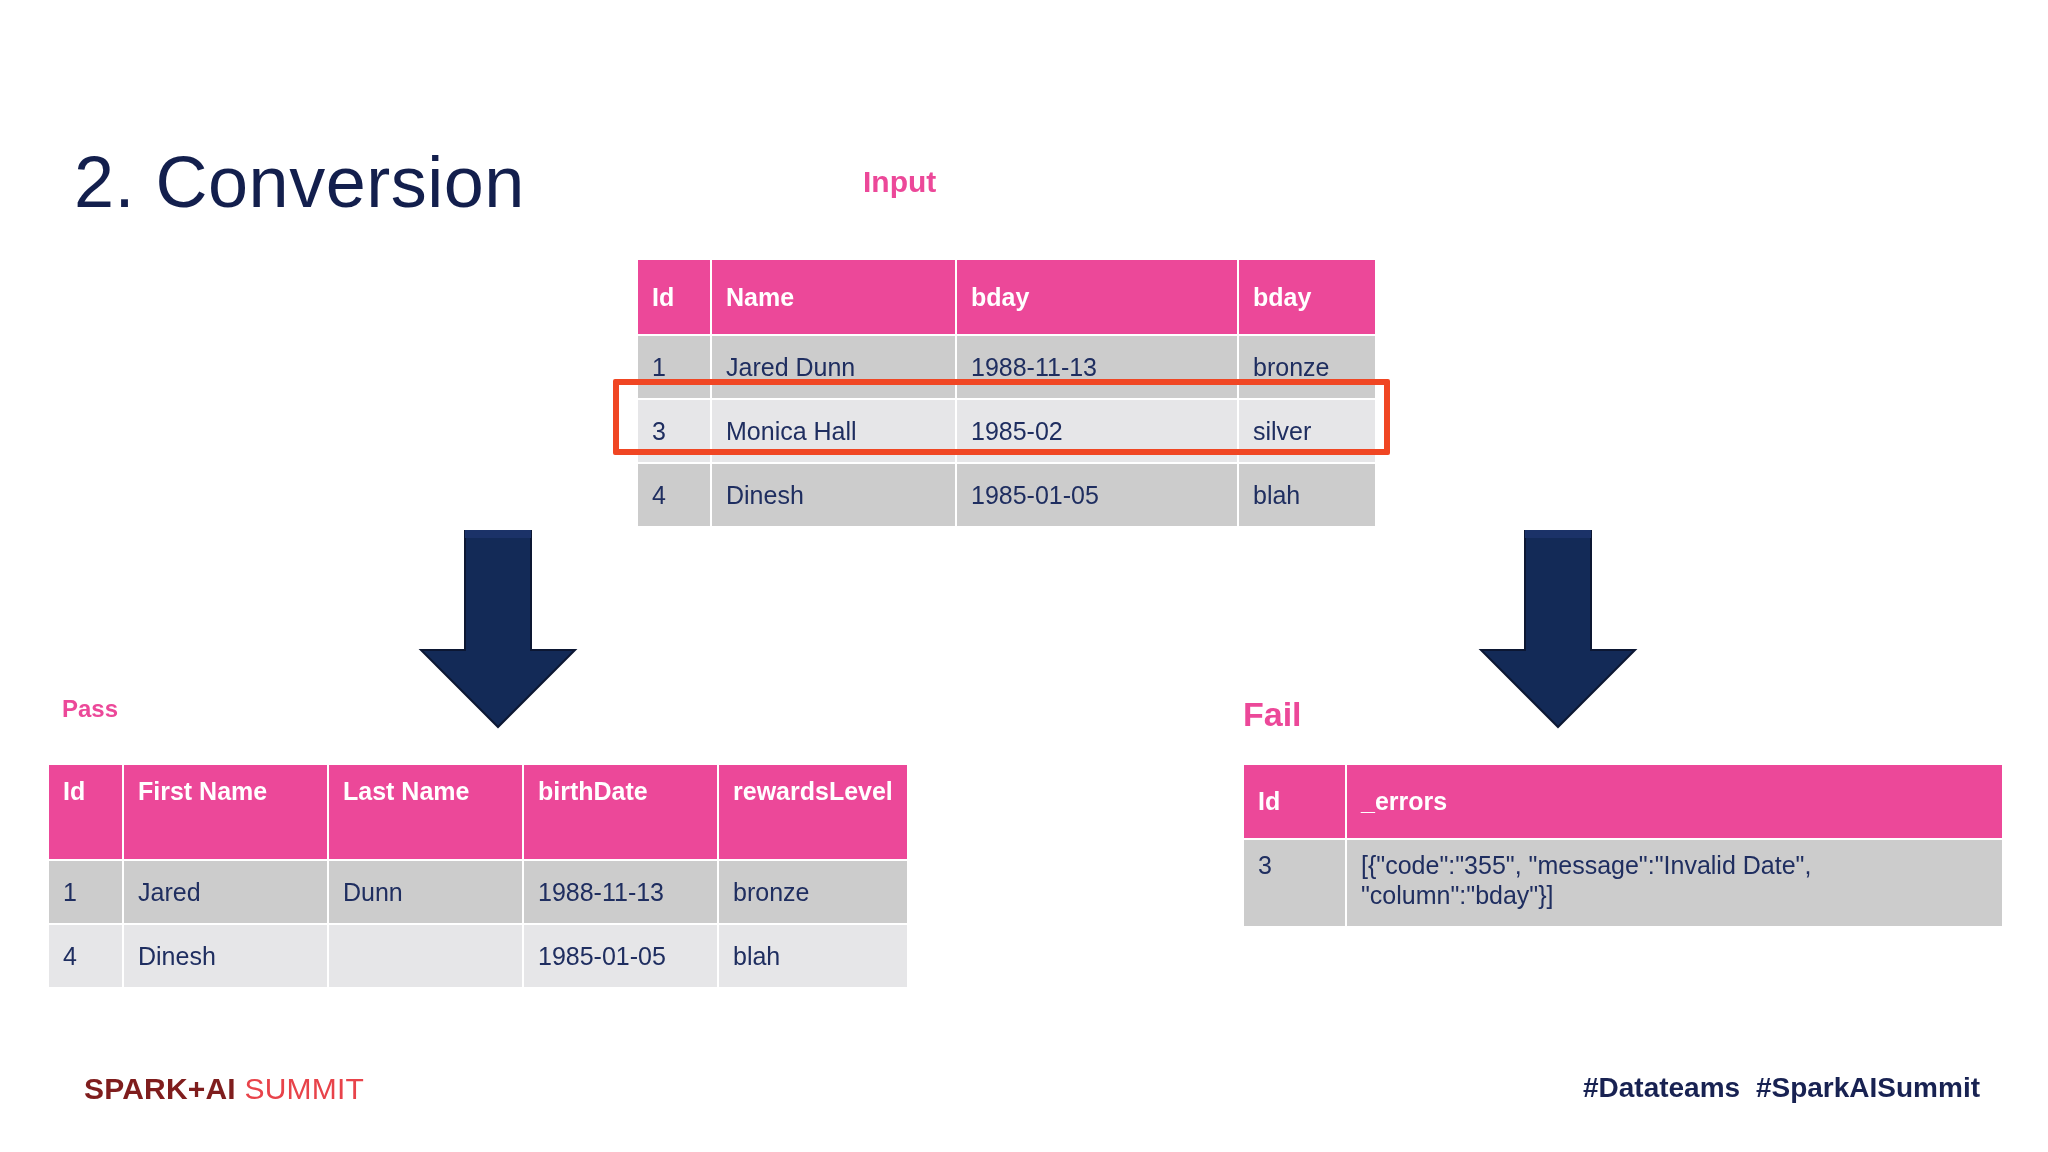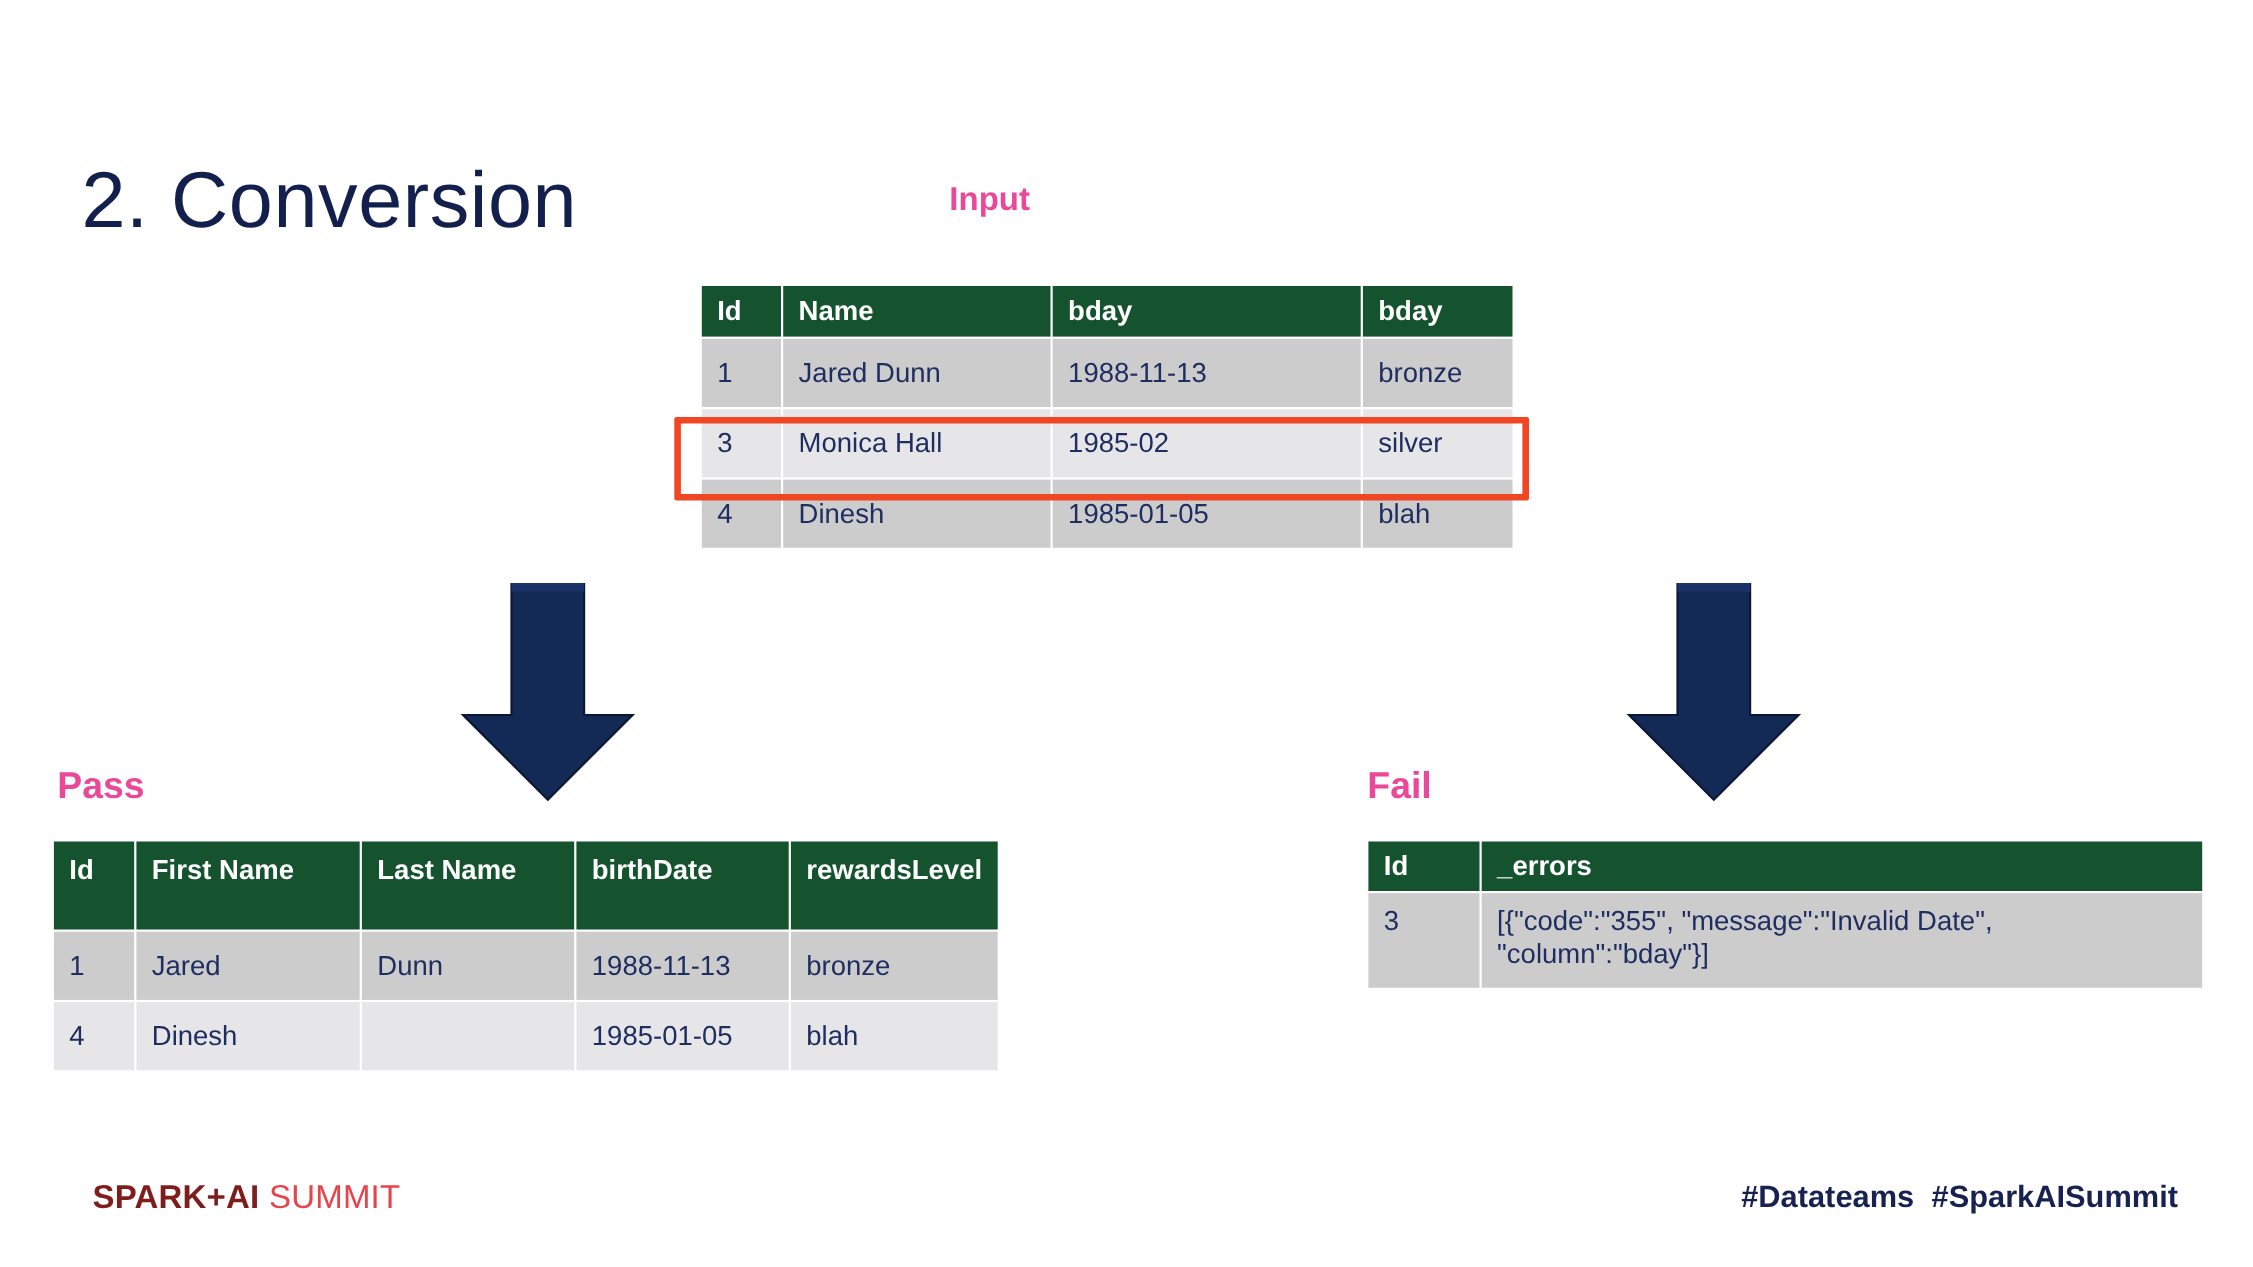--- a/index.html
+++ b/index.html
@@ -32,37 +32,37 @@
 
   
   .caption {
     position: absolute;
     font-size: 30px;
     font-weight: bold;
     color: #ec4899;
     white-space: nowrap;
   }
   .caption.input-caption { left: 863px; top: 165px; }
-  .caption.pass-caption  { left: 52px;  top: 695px; font-size: 34px; }
+  .caption.pass-caption  { left: 62px;  top: 695px; font-size: 24px; }
   .caption.fail-caption  { left: 1243px; top: 695px; font-size: 34px; }
 
   
   .tbl {
     position: absolute;
     border-collapse: separate;
     border-spacing: 2px;
     table-layout: fixed;
   }
   .tbl th {
-    background: #14532d;
+    background: #ec4899;
     color: #ffffff;
     font-size: 25px;
     font-weight: bold;
     text-align: left;
-    padding: 0 14px;
+    padding: 14px 14px;
     vertical-align: middle;
     overflow-wrap: break-word;
     word-break: break-all;
   }
   .tbl td {
     color: #1F2E60;
     font-size: 25px;
     font-weight: 400;
     text-align: left;
     padding: 8px 14px;

